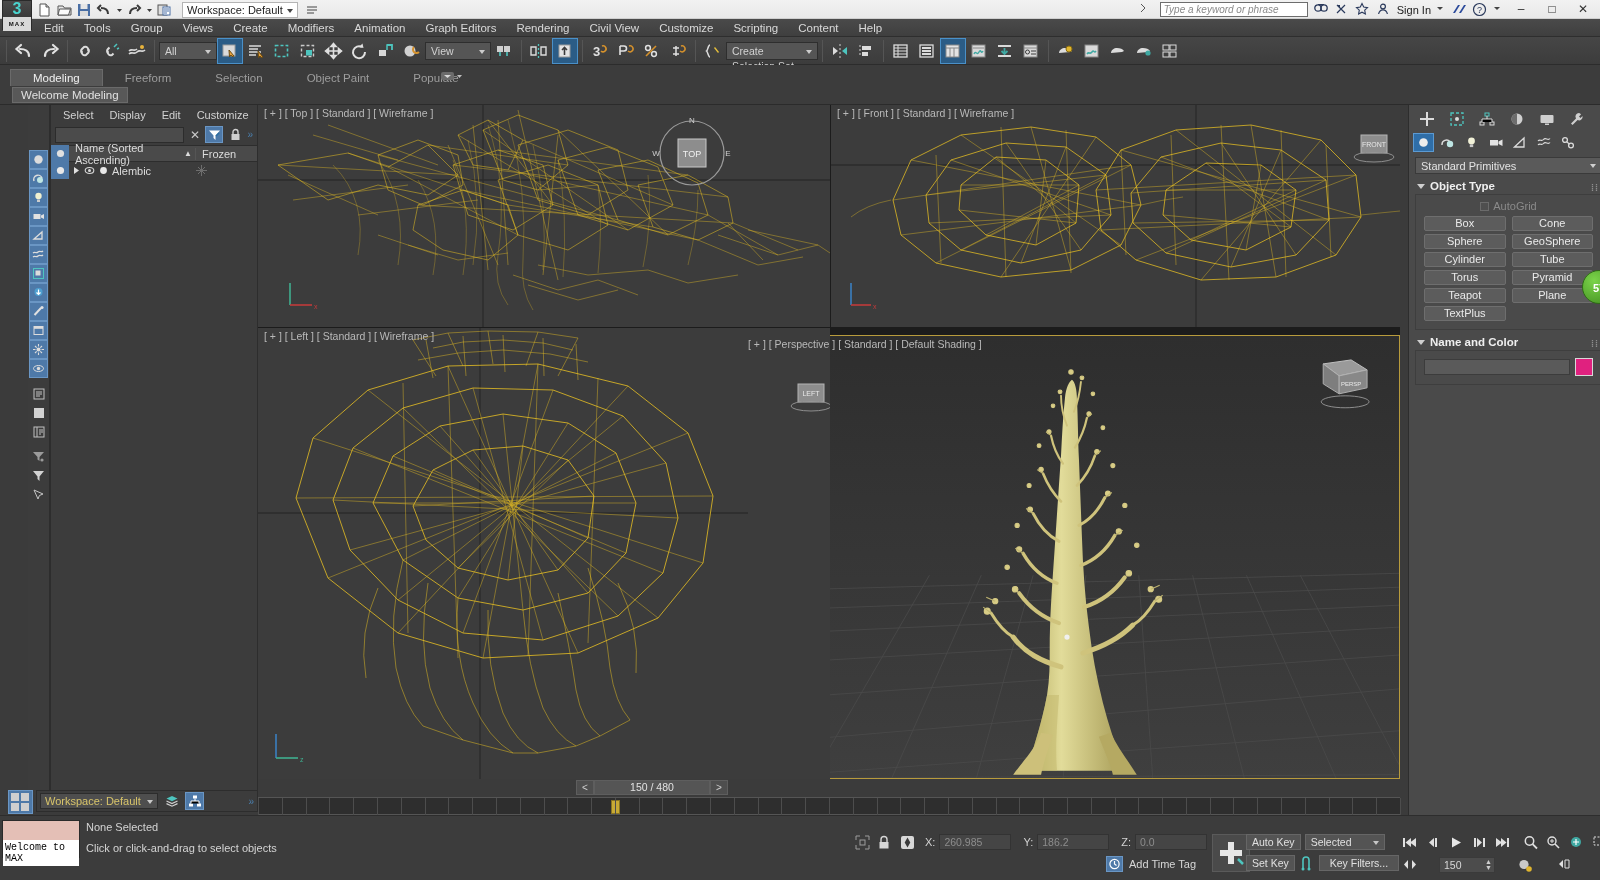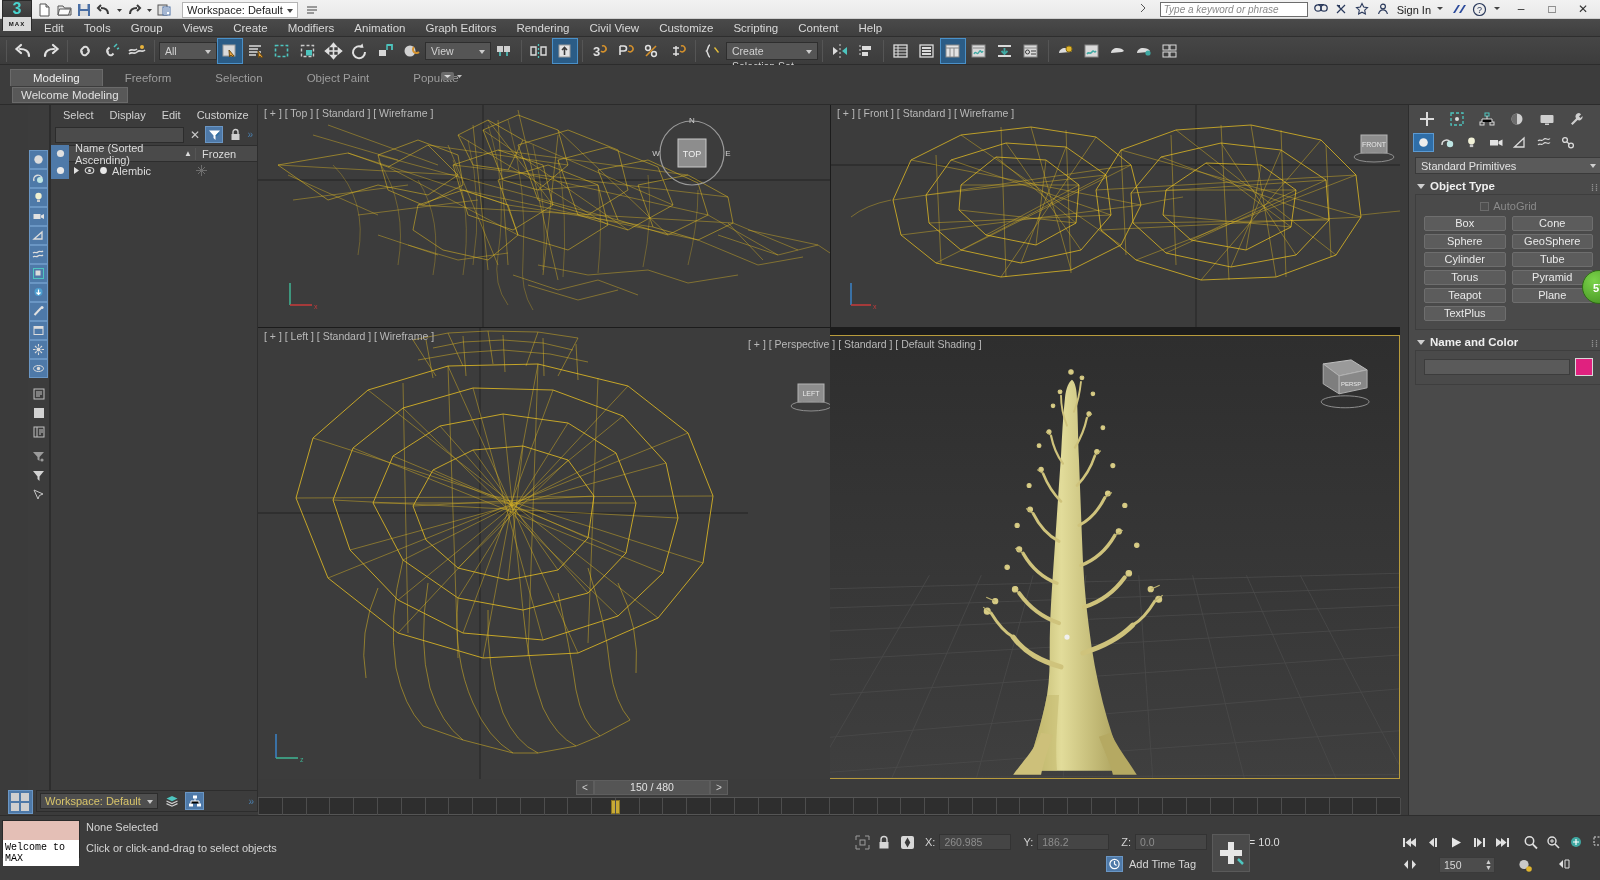--- a/index.html
+++ b/index.html
@@ -1341,20 +1341,37 @@
       <span>Add Time Tag</span>
     </div>
 
     <div class="bigplus">
       <svg width="36" height="36" viewBox="0 0 36 36">
           <path d="M15 7h6v8h8v6h-8v8h-6v-8H7v-6h8z" fill="#e6e6e6"></path>
           <path d="M25 24l5 5" stroke="#4ec5bf" stroke-width="2.5"></path>
         </svg>
     </div>
 
+    <div class="keycol">
+      <div style="display:flex;gap:4px;align-items:center">
+        <span class="kbtn">Auto Key</span>
+        <span class="kcombo">Selected</span>
+      </div>
+      <div style="display:flex;gap:4px;align-items:center;margin-top:5px">
+        <span class="kbtn">Set Key</span>
+        <span>
+          <svg width="16" height="16" viewBox="0 0 16 16">
+              <path d="M4 13V5a3 3 0 016 0v8" fill="none" stroke="#4ec5bf" stroke-width="1.6"></path>
+              <circle cx="4" cy="14" r="1.5" fill="#4ec5bf"></circle>
+              <circle cx="10" cy="14" r="1.5" fill="#4ec5bf"></circle>
+            </svg>
+        </span>
+        <span class="kbtn" style="padding:0 10px">Key Filters...</span>
+      </div>
+    </div>
 
     <div class="playrow">
       <div class="pbtn">
         <svg width="16" height="13" viewBox="0 0 16 13">
             <rect x="1" y="2" width="2" height="9" fill="#e0e0e0"></rect>
             <path d="M14 2L8 6.5 14 11z" fill="#e0e0e0"></path>
             <path d="M9 2L3.5 6.5 9 11z" fill="#e0e0e0"></path>
           </svg>
       </div>
       <div class="pbtn">

